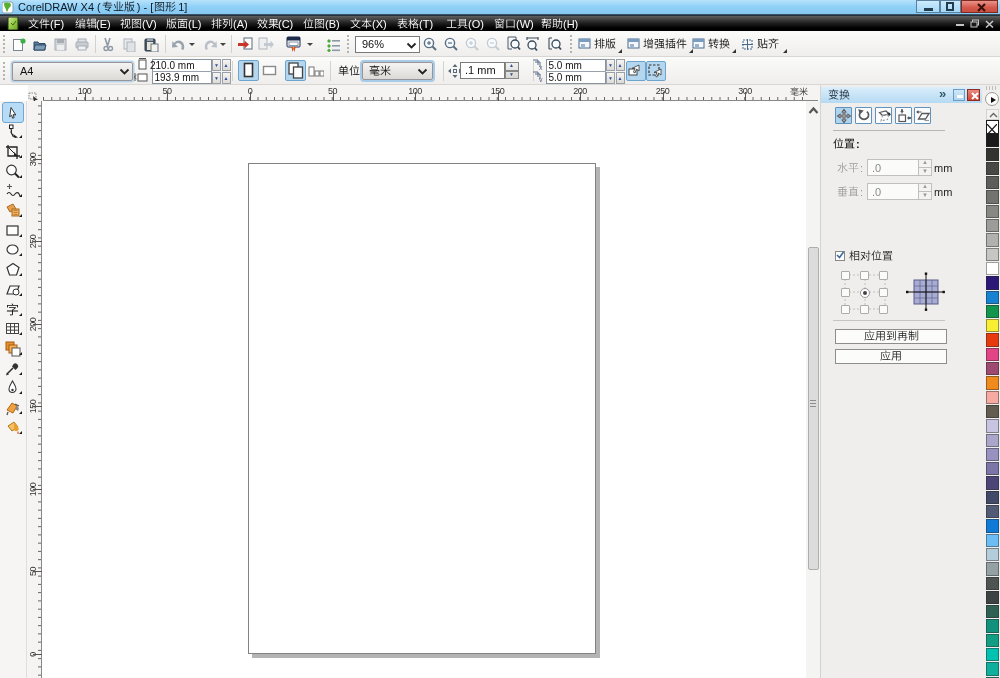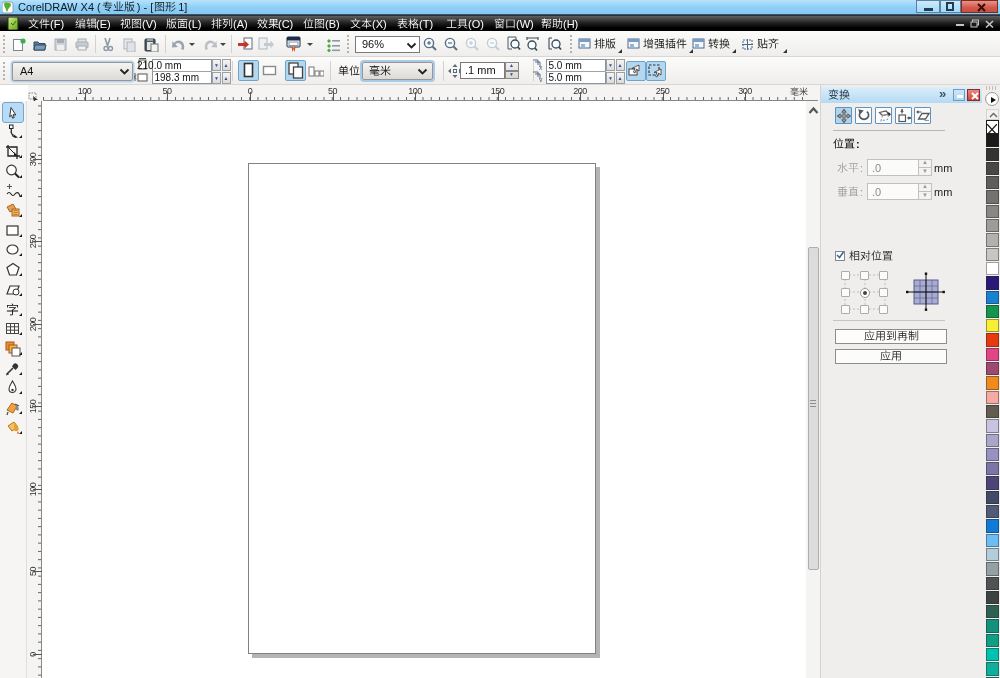--- a/index.html
+++ b/index.html
@@ -312,22 +312,22 @@
       <rect x="2" y="2" width="7" height="9" fill="#fff" stroke="#555"></rect>
       <path d="M2 0.5 h7" stroke="#555"></path>
     </svg>
 <svg class="ab" style="left:134px;top:72px" width="14" height="11">
       <path d="M1 1 v8" stroke="#555"></path>
       <path d="M0 5 l2.5 -2 M0 5 l2.5 2" stroke="#555" stroke-width="0.8" fill="none"></path>
       <rect x="4" y="2" width="9" height="7" fill="#fff" stroke="#555"></rect>
     </svg>
 <div class="ab" style="left:151.5px;top:58.5px;width:60.0px;height:25px;background:#fff;border:1px solid #8894a0"></div>
 <div class="ab" style="left:151.5px;top:70.5px;width:60.0px;height:1px;background:#9aa2ac"></div>
-<div class="ab" style="left:137px;top:59.5px;font-size:10px;color:#111">210.0 mm</div>
-<div class="ab" style="left:154.5px;top:71.5px;font-size:10px;color:#111">198.3 mm</div>
+<div class="ab" style="left:150px;top:59.5px;font-size:10px;color:#111">210.0 mm</div>
+<div class="ab" style="left:154.5px;top:71.5px;font-size:10px;color:#111">193.9 mm</div>
 <div class="ab" style="left:212.0px;top:58.5px;width:9px;height:12px;background:linear-gradient(#f6f5f3,#dddbd7);border:1px solid #9aa0a8;color:#33519a;font-size:5px;text-align:center;line-height:11px">▼</div>
 <div class="ab" style="left:221.5px;top:58.5px;width:9px;height:12px;background:linear-gradient(#f6f5f3,#dddbd7);border:1px solid #9aa0a8;color:#33519a;font-size:5px;text-align:center;line-height:11px">▲</div>
 <div class="ab" style="left:212.0px;top:71.5px;width:9px;height:12px;background:linear-gradient(#f6f5f3,#dddbd7);border:1px solid #9aa0a8;color:#33519a;font-size:5px;text-align:center;line-height:11px">▼</div>
 <div class="ab" style="left:221.5px;top:71.5px;width:9px;height:12px;background:linear-gradient(#f6f5f3,#dddbd7);border:1px solid #9aa0a8;color:#33519a;font-size:5px;text-align:center;line-height:11px">▲</div>
 <div class="ab sep" style="left:232px;top:61px;height:20px"></div>
 <div class="ab bluebtn" style="left:238px;top:60px;width:21px;height:21px"></div>
 <svg class="ab" style="left:238px;top:60px" width="21" height="21">
       <rect x="6.5" y="3.5" width="8" height="13" fill="#fff" stroke="#333" stroke-width="1.6"></rect>
     </svg>
 <svg class="ab" style="left:262px;top:64px" width="15" height="13">

